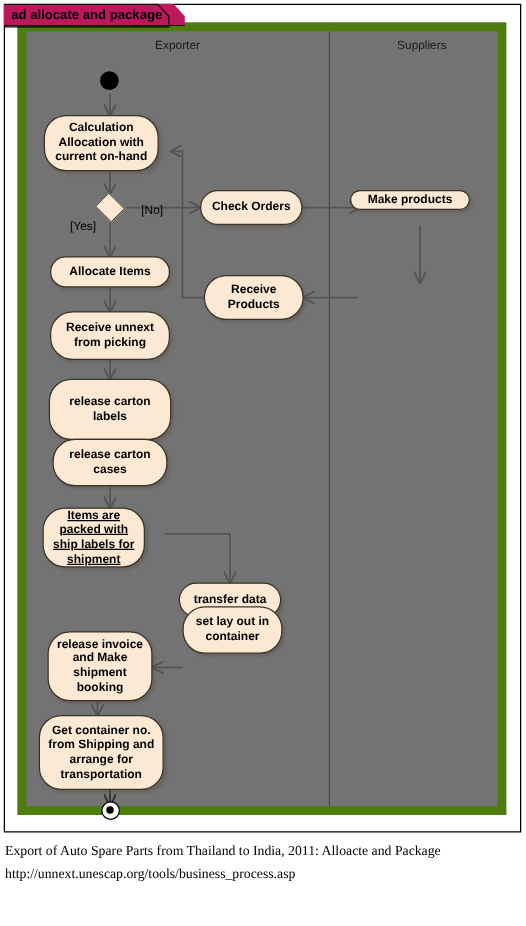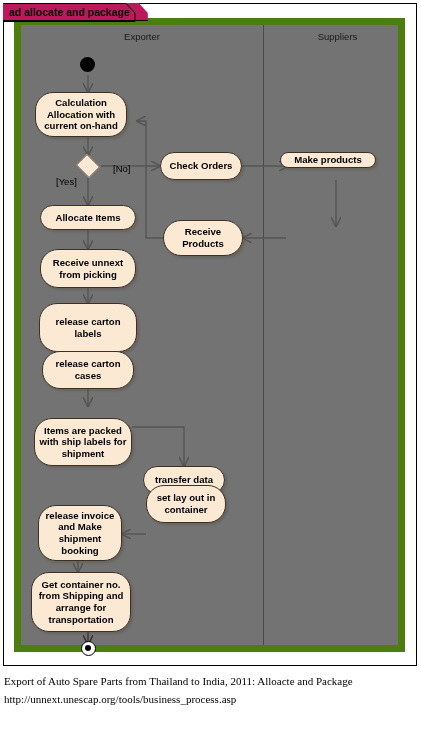--- a/index.html
+++ b/index.html
@@ -298,21 +298,21 @@
   </div>
 
   <div class="node" style="left:39px; top:303px; width:98px; height:49px;">
     <span>release carton labels</span>
   </div>
 
   <div class="node" style="left:42px; top:351px; width:92px; height:38px;">
     <span>release carton cases</span>
   </div>
 
-  <div class="node" style="left:34px; top:418px; width:98px; height:48px;">
+  <div class="node" style="left:34px; top:406px; width:82px; height:48px;text-decoration:underline;">
     <span>Items are packed with ship labels for shipment</span>
   </div>
 
   <div class="node" style="left:143px; top:466px; width:82px; height:28px;">
     <span>transfer data</span>
   </div>
 
   <div class="node" style="left:146px; top:485px; width:80px; height:38px;">
     <span>set lay out in container</span>
   </div>

